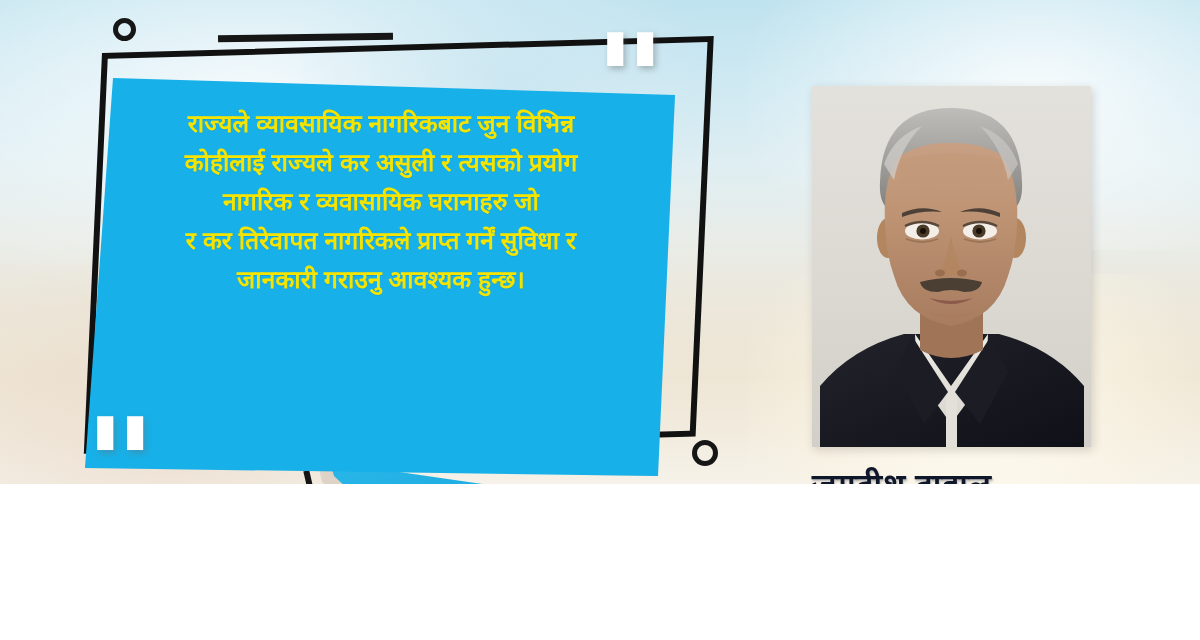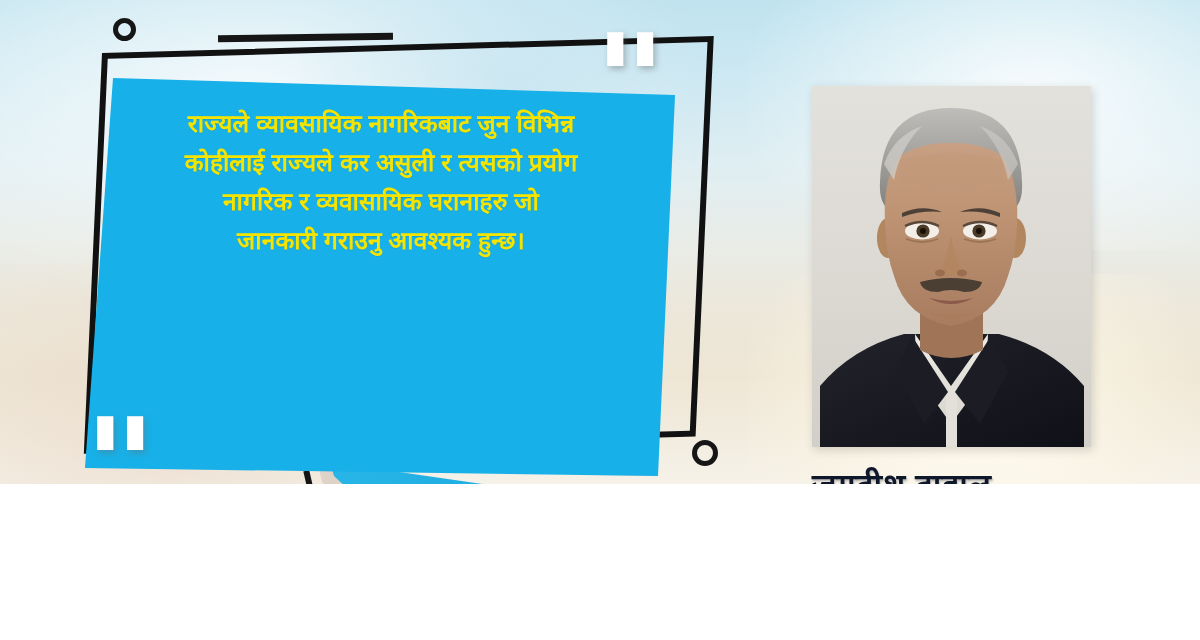--- a/index.html
+++ b/index.html
@@ -289,20 +289,21 @@
   <div class="tail-stroke-b"></div>
   <div class="tail-stroke-e"></div>
   <div class="bubble-tail"></div>
 
   <div class="bubble"></div>
 
   <div class="quote-text">
     <span class="quote-line">राज्यले व्यावसायिक नागरिकबाट जुन विभिन्न</span>
     <span class="quote-line">कोहीलाई राज्यले कर असुली र त्यसको प्रयोग</span>
     <span class="quote-line">नागरिक र व्यवासायिक घरानाहरु जो</span>
+    <span class="quote-line">र कर तिरेवापत नागरिकले प्राप्त गर्नें सुविधा र</span>
     <span class="quote-line">जानकारी गराउनु आवश्यक हुन्छ।</span>
   </div>
 
   <div class="qmark qmark-top">"</div>
   <div class="qmark qmark-bottom">"</div>
 
   <div class="deco-ring-br"></div>
 
   <div class="portrait">
     <svg viewBox="0 0 279 361" preserveAspectRatio="xMidYMid slice" aria-hidden="true">

